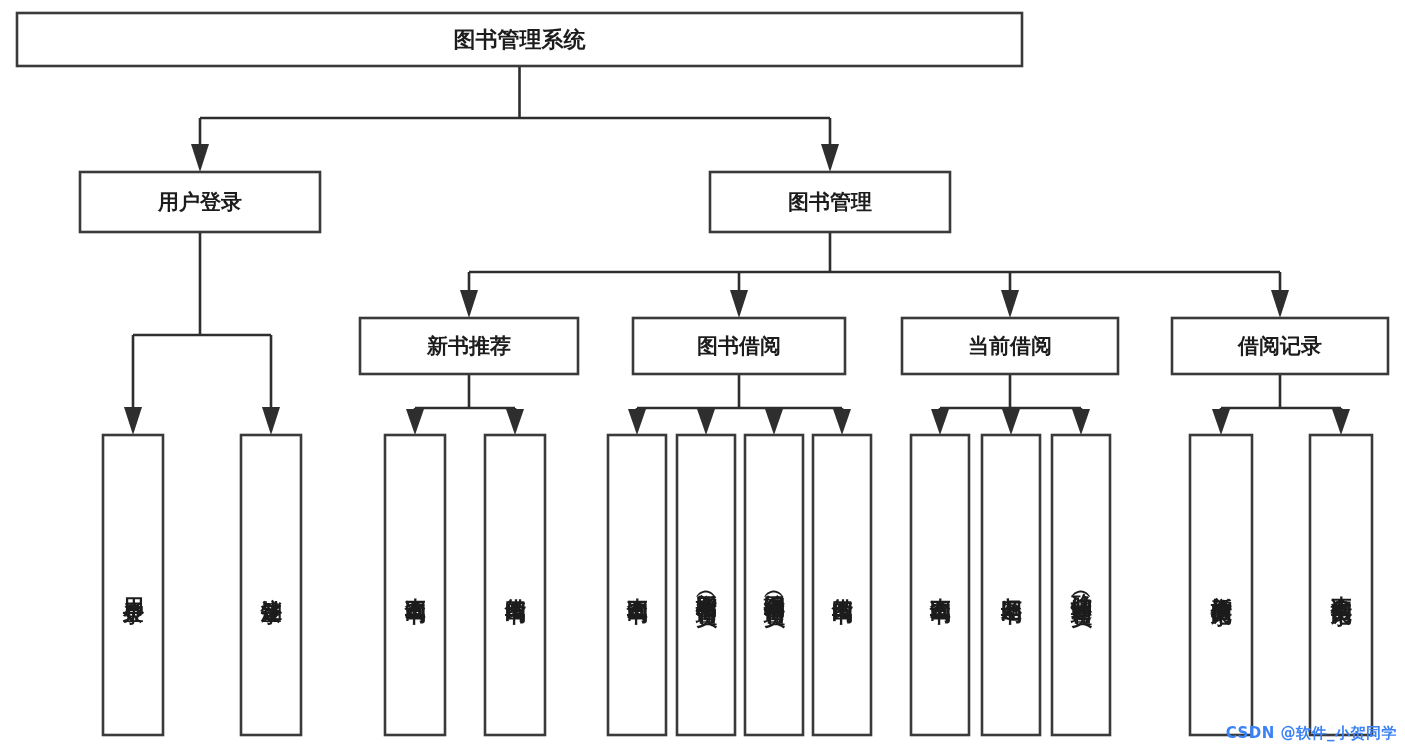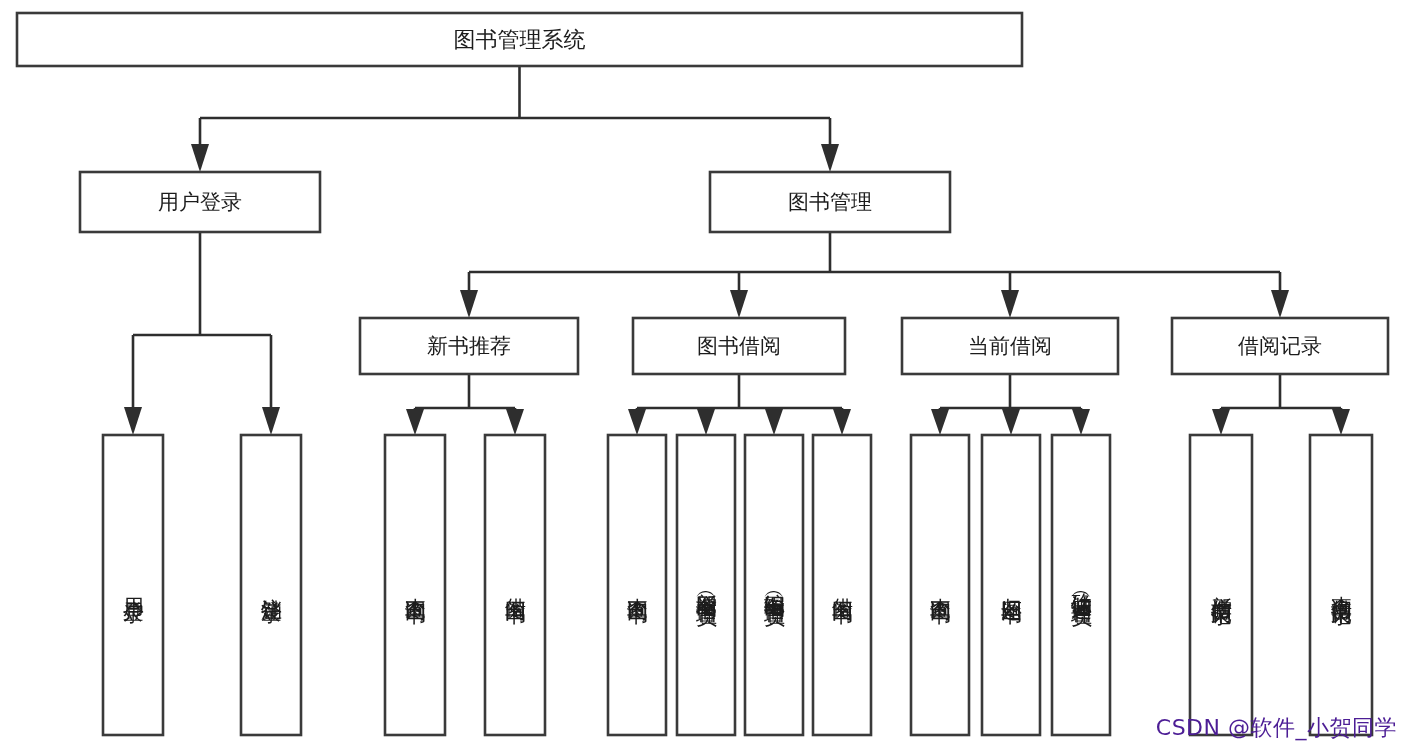--- a/index.html
+++ b/index.html
@@ -11,20 +11,21 @@
     width: 1405px;
     height: 747px;
     font-family: "DejaVu Sans", "Liberation Sans", sans-serif;
     overflow: hidden;
   }
   #diagram-root {
     position: relative;
     width: 1405px;
     height: 747px;
     background: #ffffff;
+    font-weight: bold;
   }
   svg#flow {
     position: absolute;
     left: 0;
     top: 0;
     width: 1405px;
     height: 747px;
   }
   .node-box {
     fill: #ffffff;
@@ -67,22 +68,22 @@
     letter-spacing: 2px;
     white-space: nowrap;
     pointer-events: none;
     text-align: center;
   }
   .watermark {
     position: absolute;
     right: 8px;
     bottom: 4px;
     font-family: "DejaVu Sans", "Liberation Sans", sans-serif;
-    font-size: 22px;
-    color: #4c1d95;
+    font-size: 15px;
+    color: #3b82f6;
     letter-spacing: 0.5px;
     white-space: nowrap;
   }
 </style>
 </head>
 <body>
 
 <div id="diagram-root">
 
   <svg id="flow" viewBox="0 0 1405 747">

